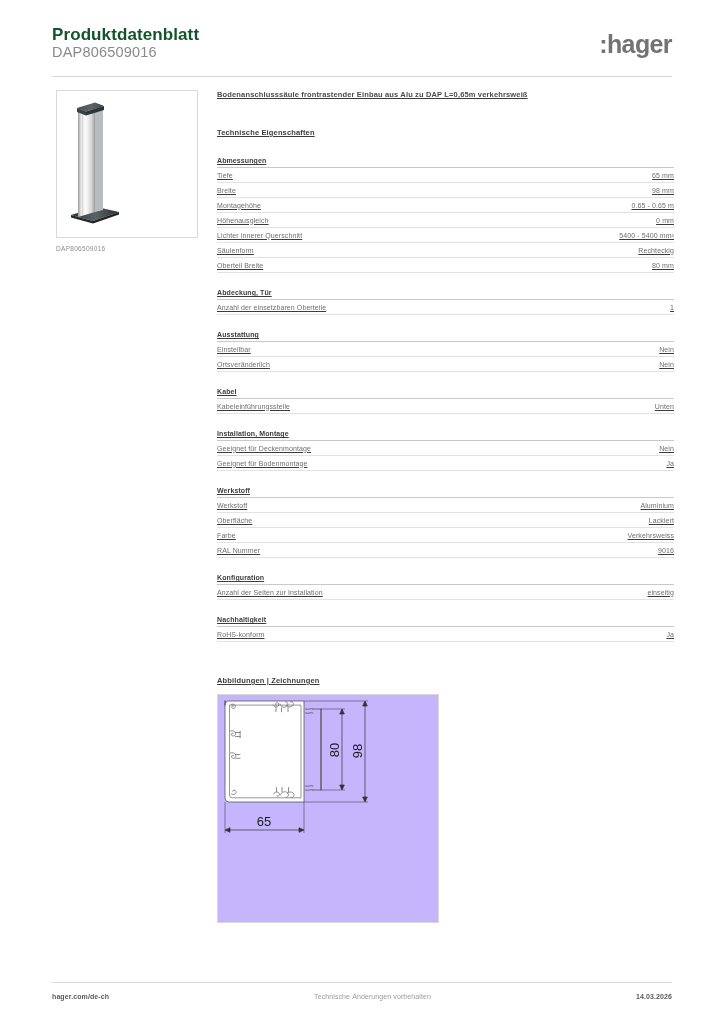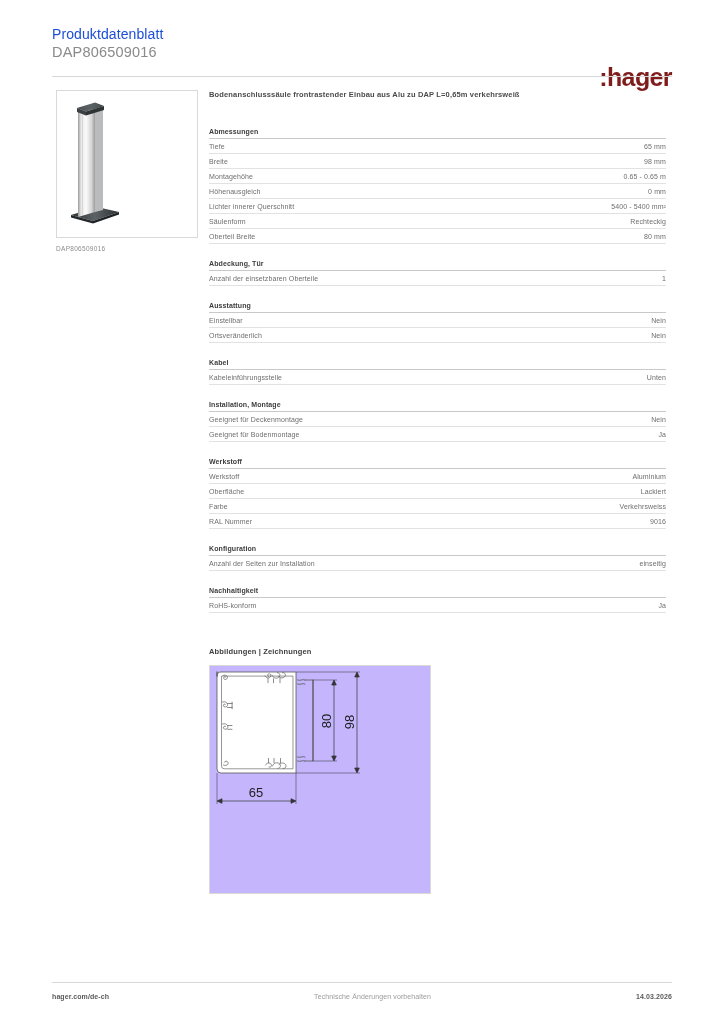--- a/index.html
+++ b/index.html
@@ -19,43 +19,42 @@
 
   
   .header {
     position: absolute;
     left: 52px;
     top: 26px;
     width: 620px;
     height: 48px;
   }
   .doc-title {
-    font-size: 14px;
-    font-weight: normal;
-    color: #1d4ed8;
+    font-size: 17px;
+    font-weight: bold;
+    color: #14532d;
     letter-spacing: 0.1px;
     line-height: 17px;
   }
   .doc-subtitle {
     font-size: 14.5px;
     font-weight: normal;
     color: #8a8a8a;
     letter-spacing: 0.2px;
     line-height: 18px;
   }
   .logo {
     position: absolute;
     right: 0;
     top: 5px;
     font-size: 25px;
     font-weight: bold;
-    color: #7f1d1d;
+    color: #737373;
     letter-spacing: -0.6px;
     line-height: 26px;
-    margin-top: 33px;
   }
   .header-rule {
     position: absolute;
     left: 52px;
     top: 76px;
     width: 620px;
     height: 1px;
     background: #d8d8d8;
   }
 
@@ -78,23 +77,24 @@
   .product-caption {
     margin-top: 7px;
     font-size: 6.5px;
     color: #8d8d8d;
     letter-spacing: 0.3px;
   }
 
   
   .main {
     position: absolute;
-    left: 209px;
+    left: 217px;
     top: 90px;
     width: 457px;
+    text-decoration: underline;
   }
   .product-desc {
     font-size: 7.5px;
     font-weight: bold;
     color: #4a4a4a;
     letter-spacing: 0.15px;
     margin-bottom: 29px;
   }
   .section-title {
     font-size: 7.5px;
@@ -216,20 +216,21 @@
       <polygon points="22.5,16.8 37.8,12.3 44.2,14.9 28.9,19.4" fill="#565c5f" opacity="0.75"></polygon>
     </svg>
   </div>
   <div class="product-caption">DAP806509016</div>
 </div>
 
 <div class="main">
 
   <div class="product-desc">Bodenanschlusssäule frontrastender Einbau aus Alu zu DAP L=0,65m verkehrsweiß</div>
 
+  <div class="section-title">Technische Eigenschaften</div>
 
   <div id="spec-container">
       <div class="spec-block">
         <div class="spec-head">Abmessungen</div>
         <div class="spec-row">
           <span class="spec-label">Tiefe</span>
           <span class="spec-value">65 mm</span>
         </div>
         <div class="spec-row">
           <span class="spec-label">Breite</span>

